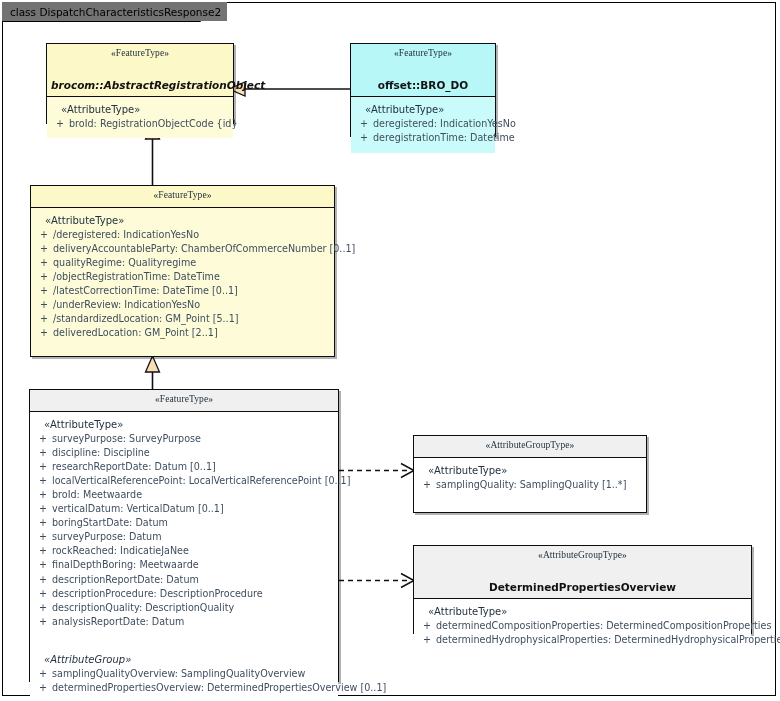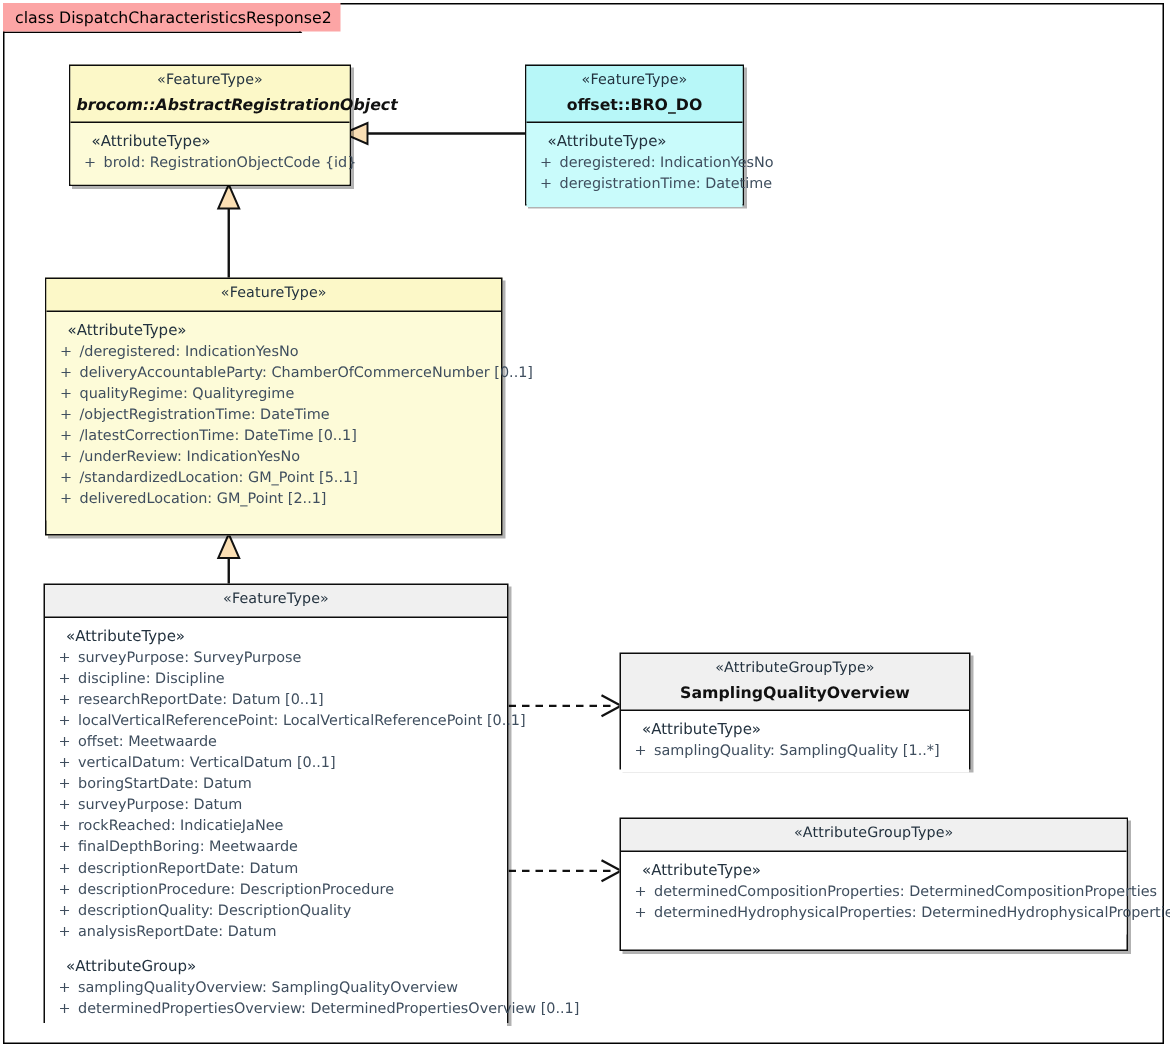--- a/index.html
+++ b/index.html
@@ -28,21 +28,21 @@
     height: 694px;
     border: 1px solid #000000;
     box-sizing: border-box;
     background: transparent;
   }
   .frame-tab {
     position: absolute;
     left: 2px;
     top: 2px;
     height: 19px;
-    background: #fca5a5;
+    background: #737373;
     border-right: 0;
     display: flex;
     align-items: center;
     padding: 0 6px 0 8px;
     box-sizing: border-box;
     z-index: 4;
   }
   .frame-tab-label {
     font-size: 10.5px;
     color: #000000;
@@ -68,26 +68,27 @@
     box-sizing: border-box;
     border-bottom: 1.4px solid #0c0c0c;
     padding: 4px 4px 5px 4px;
     text-align: center;
     line-height: 1.22;
   }
   .uml .stereo {
     font-size: 9.5px;
     color: #23323f;
     letter-spacing: 0.1px;
+    font-family: Liberation Serif, serif;
   }
   .uml .cname {
     font-size: 10.5px;
     color: #111111;
     font-weight: bold;
-    margin-top: 4px;
+    margin-top: 19px;
   }
   .uml .cname.abstract {
     font-style: italic;
   }
   .uml .body {
     box-sizing: border-box;
     padding: 6px 4px 7px 4px;
   }
   .uml .grp-stereo {
     font-size: 10px;
@@ -264,21 +265,21 @@
       <div class="attr">
         <span class="vis">+</span>
         <span class="sig">researchReportDate: Datum [0..1]</span>
       </div>
       <div class="attr">
         <span class="vis">+</span>
         <span class="sig">localVerticalReferencePoint: LocalVerticalReferencePoint [0..1]</span>
       </div>
       <div class="attr">
         <span class="vis">+</span>
-        <span class="sig">offset: Meetwaarde</span>
+        <span class="sig">broId: Meetwaarde</span>
       </div>
       <div class="attr">
         <span class="vis">+</span>
         <span class="sig">verticalDatum: VerticalDatum [0..1]</span>
       </div>
       <div class="attr">
         <span class="vis">+</span>
         <span class="sig">boringStartDate: Datum</span>
       </div>
       <div class="attr">
@@ -303,49 +304,49 @@
       </div>
       <div class="attr">
         <span class="vis">+</span>
         <span class="sig">descriptionQuality: DescriptionQuality</span>
       </div>
       <div class="attr">
         <span class="vis">+</span>
         <span class="sig">analysisReportDate: Datum</span>
       </div>
 
-      <div class="grp-stereo" style="margin-top:10px;">«AttributeGroup»</div>
+      <div class="grp-stereo" style="margin-top:25px;font-style:italic;">«AttributeGroup»</div>
       <div class="attr">
         <span class="vis">+</span>
         <span class="sig">samplingQualityOverview: SamplingQualityOverview</span>
       </div>
       <div class="attr">
         <span class="vis">+</span>
         <span class="sig">determinedPropertiesOverview: DeterminedPropertiesOverview [0..1]</span>
       </div>
     </div>
   </div>
 
   <div class="uml grey" style="left:413px; top:435px; width:234px; height:78px;">
     <div class="hdr">
       <div class="stereo">«AttributeGroupType»</div>
-      <div class="cname">SamplingQualityOverview</div>
     </div>
     <div class="body">
       <div class="grp-stereo">«AttributeType»</div>
       <div class="attr">
         <span class="vis">+</span>
         <span class="sig">samplingQuality: SamplingQuality [1..*]</span>
       </div>
     </div>
   </div>
 
   <div class="uml grey" style="left:413px; top:545px; width:339px; height:89px;">
     <div class="hdr">
       <div class="stereo">«AttributeGroupType»</div>
+      <div class="cname">DeterminedPropertiesOverview</div>
     </div>
     <div class="body">
       <div class="grp-stereo">«AttributeType»</div>
       <div class="attr">
         <span class="vis">+</span>
         <span class="sig">determinedCompositionProperties: DeterminedCompositionProperties</span>
       </div>
       <div class="attr">
         <span class="vis">+</span>
         <span class="sig">determinedHydrophysicalProperties: DeterminedHydrophysicalProperties</span>

